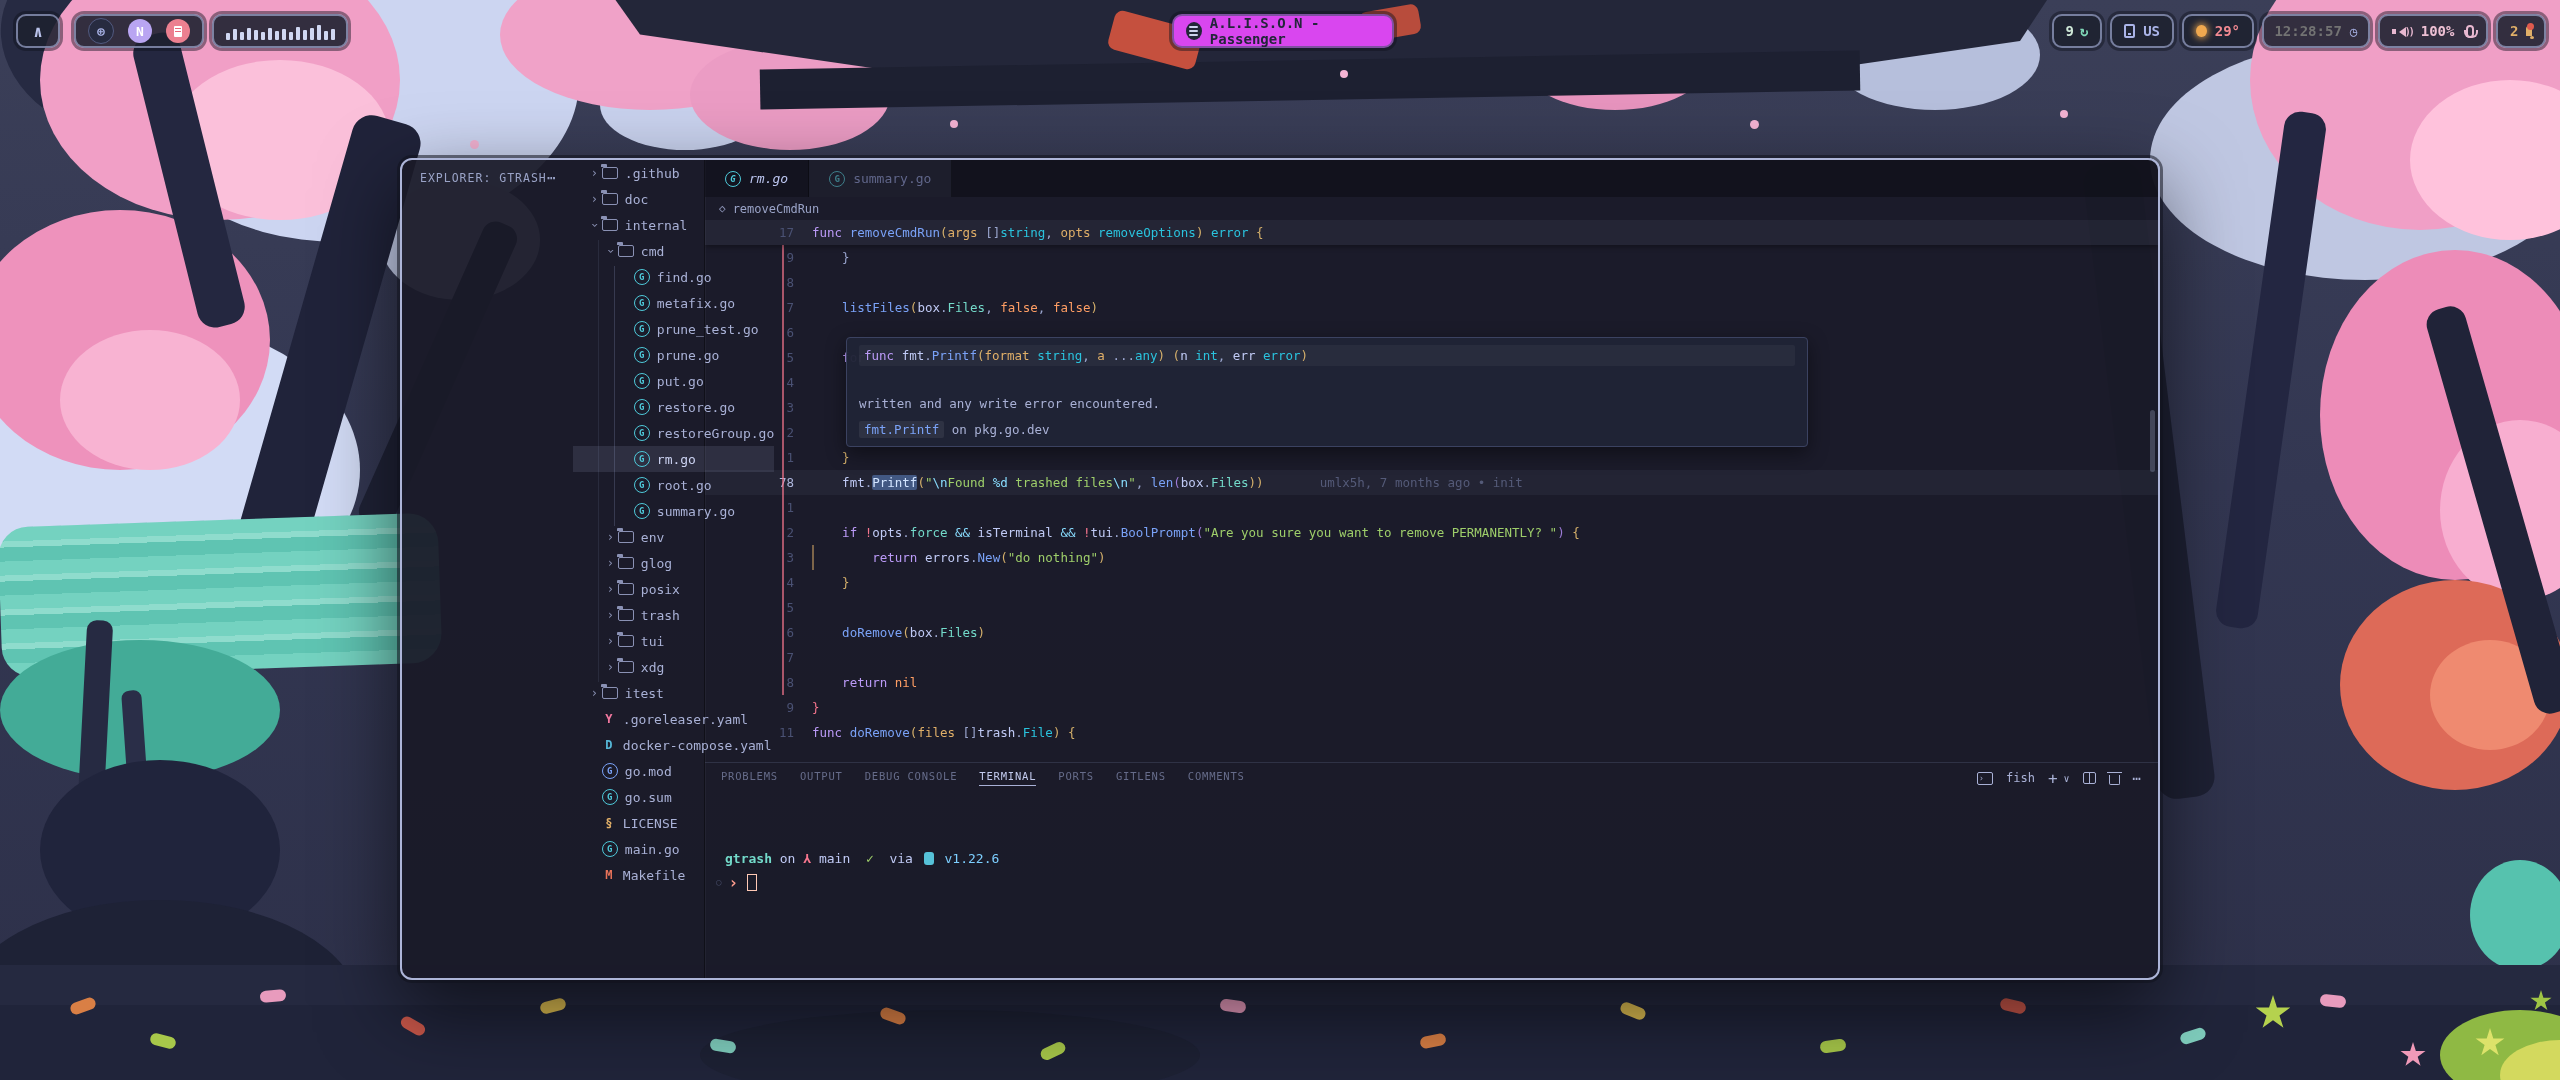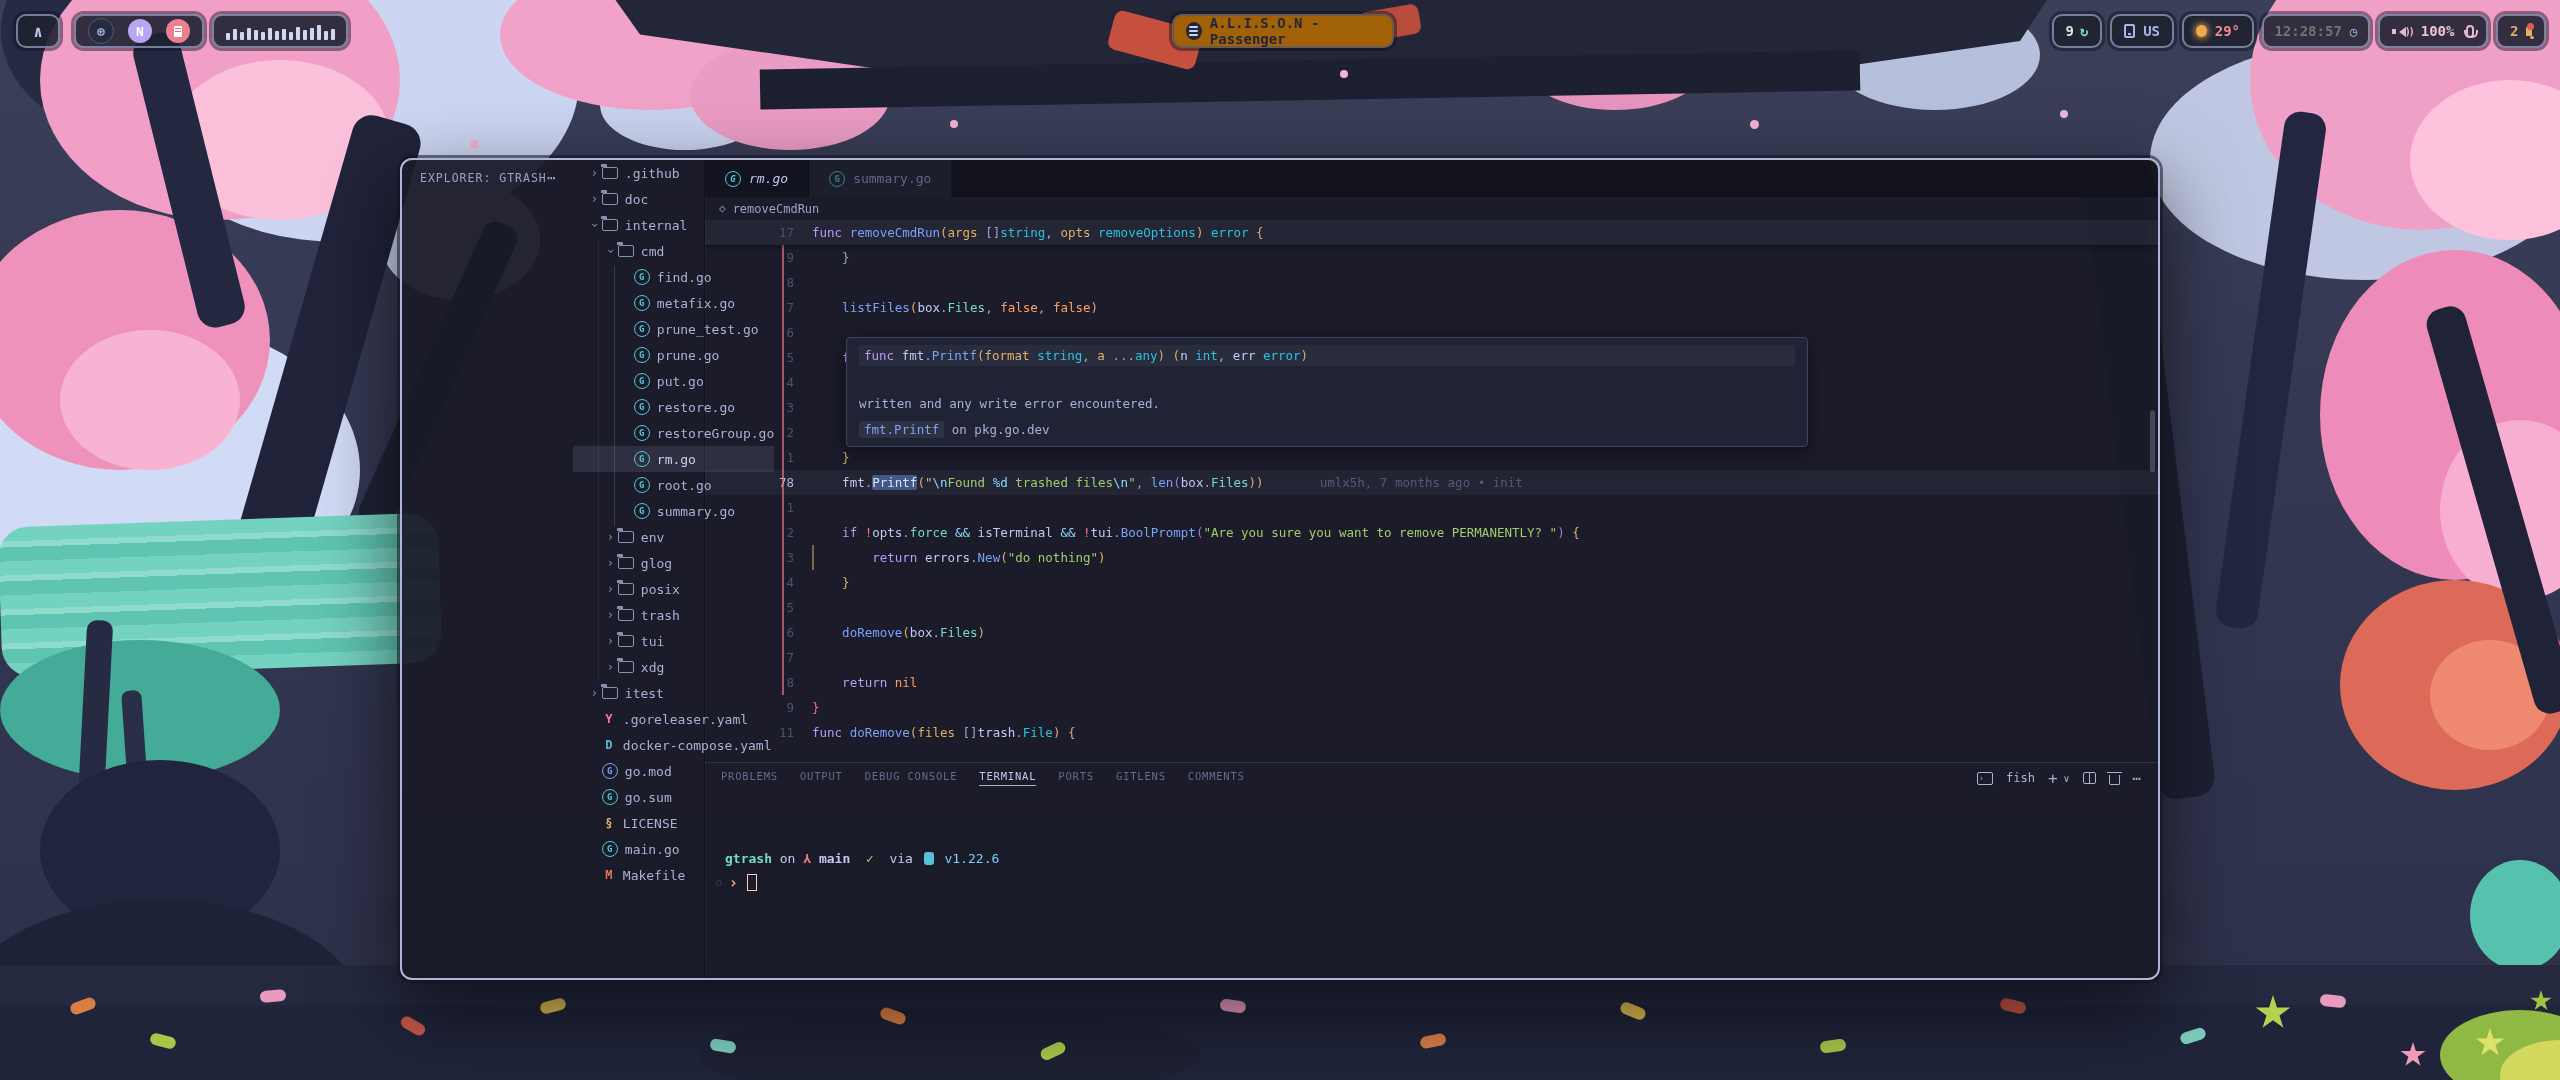--- a/index.html
+++ b/index.html
@@ -12,21 +12,21 @@
   .wp{position:absolute;}
   .blob{border-radius:50%;}
   .leaf{width:26px;height:12px;border-radius:6px;}
   .star{clip-path:polygon(50% 0%,61% 35%,98% 35%,68% 57%,79% 91%,50% 70%,21% 91%,32% 57%,2% 35%,39% 35%);}
   
   .topbar{position:absolute;top:14px;left:0;right:0;height:34px;z-index:40;}
   .pill{position:absolute;height:34px;box-sizing:border-box;background:rgba(30,33,48,0.9);
     border:2px solid rgba(165,175,215,0.65);border-radius:10px;display:flex;align-items:center;
     gap:8px;padding:0 12px;color:#c3cbee;font-size:14px;font-weight:bold;
     box-shadow:0 0 0 3px rgba(15,17,28,0.45);}
-  .pill.light{background:#a16207;color:#23263a;border-color:rgba(80,86,120,0.65);}
+  .pill.light{background:#d946ef;color:#23263a;border-color:rgba(80,86,120,0.65);}
   .dock-circle{width:24px;height:24px;border-radius:50%;display:flex;align-items:center;justify-content:center;font-size:13px;font-weight:bold;}
   .viz{display:flex;align-items:flex-end;gap:3px;height:18px;}
   .viz span{width:4px;background:#d0d7f2;border-radius:1px;display:inline-block;}
   .sp-icon{width:18px;height:18px;border-radius:50%;background:#222638;display:inline-flex;align-items:center;justify-content:center;}
   .sp-icon i{width:9px;height:2px;background:#cdd3ee;border-radius:2px;box-shadow:0 -4px 0 #cdd3ee,0 4px 0 #cdd3ee;}
   .kbd-icon{width:15px;height:10px;border:2px solid #aab4e8;border-radius:2px;position:relative;display:inline-block;}
   .kbd-icon::after{content:"";position:absolute;left:2px;bottom:1px;right:2px;height:2px;background:#aab4e8;}
   .sun-icon{width:12px;height:12px;border-radius:50%;background:#f0a84f;box-shadow:0 0 6px 2px rgba(240,168,79,0.7);display:inline-block;}
   .spk{position:relative;width:13px;height:12px;display:inline-block;}
   .spk::before{content:"";position:absolute;left:0;top:4px;width:4px;height:5px;background:#e8b8d0;}
@@ -75,21 +75,21 @@
   .sticky{background:rgba(200,210,255,0.055);box-shadow:0 2px 5px rgba(0,0,0,0.35);position:relative;z-index:2;}
   .ln{width:56px;flex:none;text-align:right;padding-right:18px;color:#4a5173;padding-left:33px;}
   .code-row.current{background:rgba(197,207,255,0.05);}
   .code-row.current .ln{color:#aeb6dd;}
   .lc{white-space:pre;}
   .tk{white-space:pre;}
   .tk-kw{color:#bb9af7;}.tk-fn{color:#7aa2f7;}.tk-param{color:#e0af68;}.tk-type{color:#2ac3de;}
   .tk-str{color:#9ece6a;}.tk-esc{color:#89ddff;}.tk-const{color:#ff9e64;}.tk-prop{color:#73daca;}
   .tk-fg{color:#c0caf5;}.tk-punct{color:#9aa5ce;}.tk-gold{color:#d5b06b;}.tk-red{color:#f7768e;}
   .tk-op{color:#89ddff;}.tk-purple{color:#9d7cd8;}.tk-cyan{color:#7dcfff;}
-  .tk-green{color:#9ece6a;}.tk-fgb{color:#c0caf5;font-weight:bold;}.tk-tealb{color:#73daca;font-weight:bold;}
+  .tk-green{color:#9ece6a;}.tk-fgb{color:#c0caf5;font-weight:normal;}.tk-tealb{color:#73daca;font-weight:bold;}
   .tk-branch{color:#f7768e;display:inline-block;transform:scaleY(-1);font-weight:bold;}
   .tk-goicon{display:inline-block;width:10px;height:13px;background:#56c2d8;border-radius:3px;margin:0 3px -2px 3px;}
   .tk.hl{background:rgba(92,132,196,0.55);border-radius:2px;color:#d2e4ff;}
   .blame{color:#545a78;margin-left:56px;}
   .guide{position:absolute;width:1.5px;z-index:1;}
   .guide.pink{left:77px;top:25px;height:450px;background:rgba(247,118,142,0.65);}
   .guide.amber{left:107px;top:325px;height:25px;background:rgba(224,175,104,0.5);}
   .scrollbar{position:absolute;right:3px;top:190px;width:5px;height:62px;border-radius:3px;background:rgba(175,185,220,0.28);}
   
   .tooltip{position:absolute;left:141px;top:117px;width:962px;box-sizing:border-box;z-index:6;

